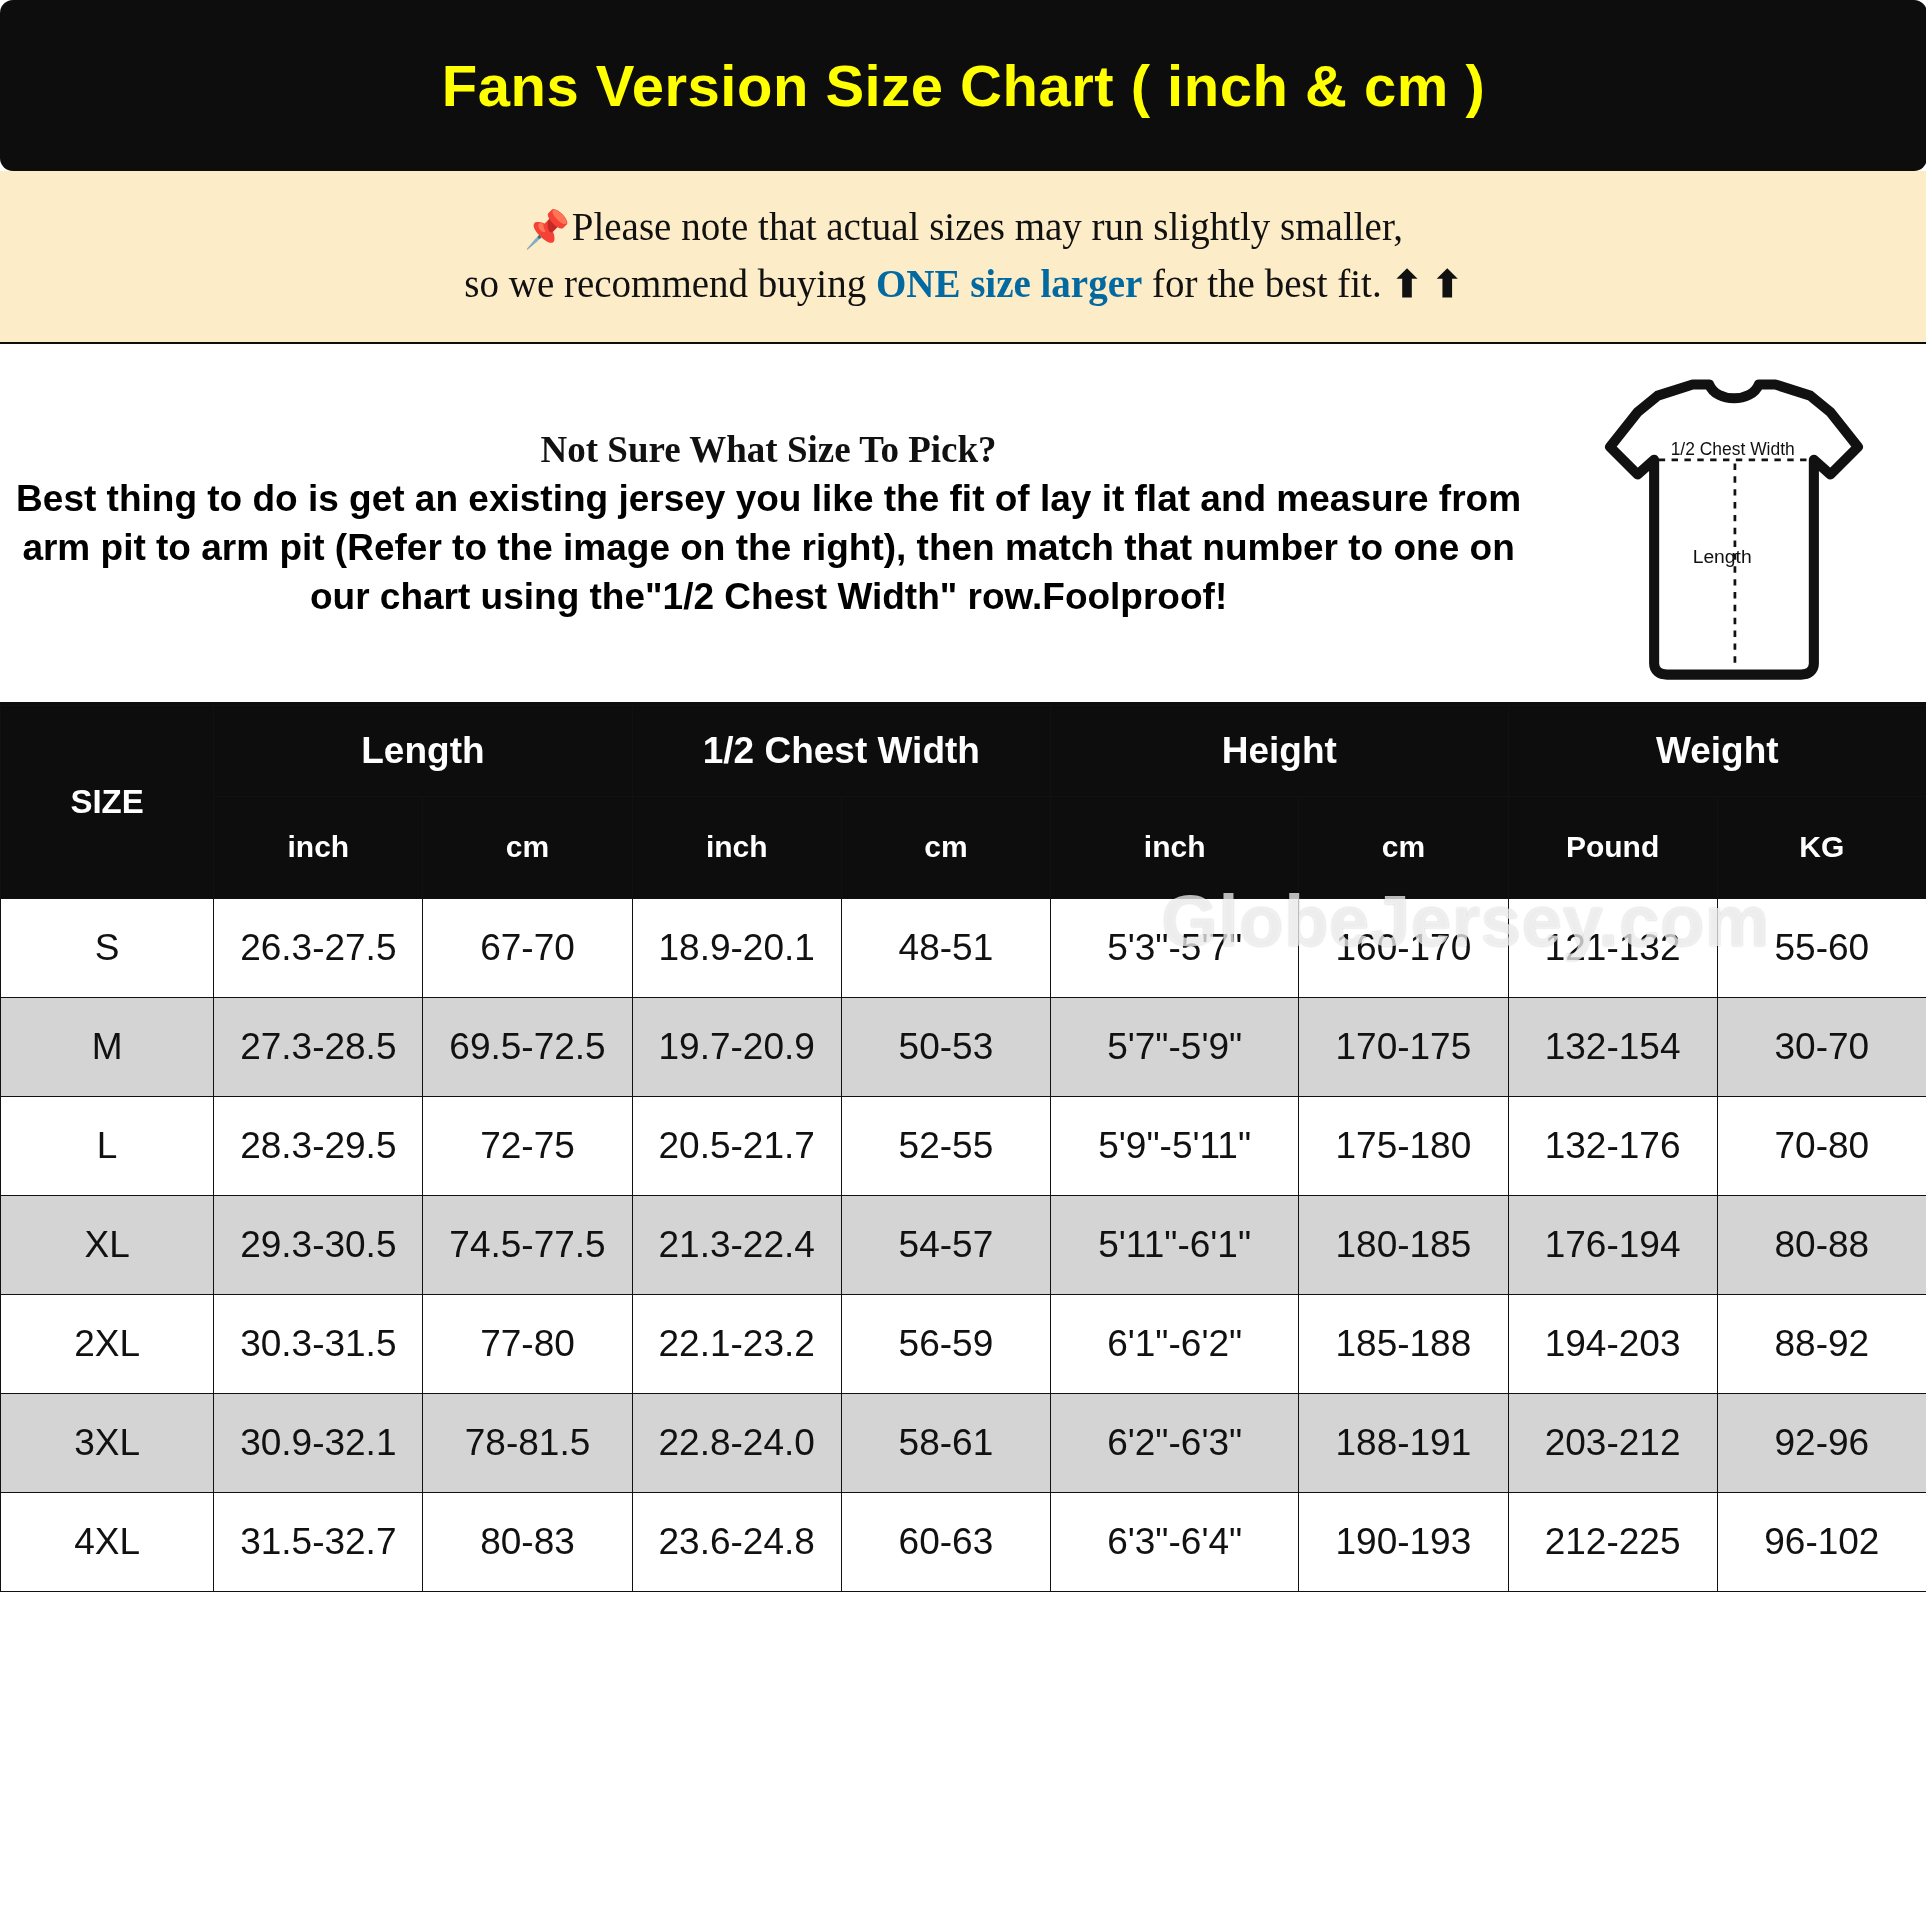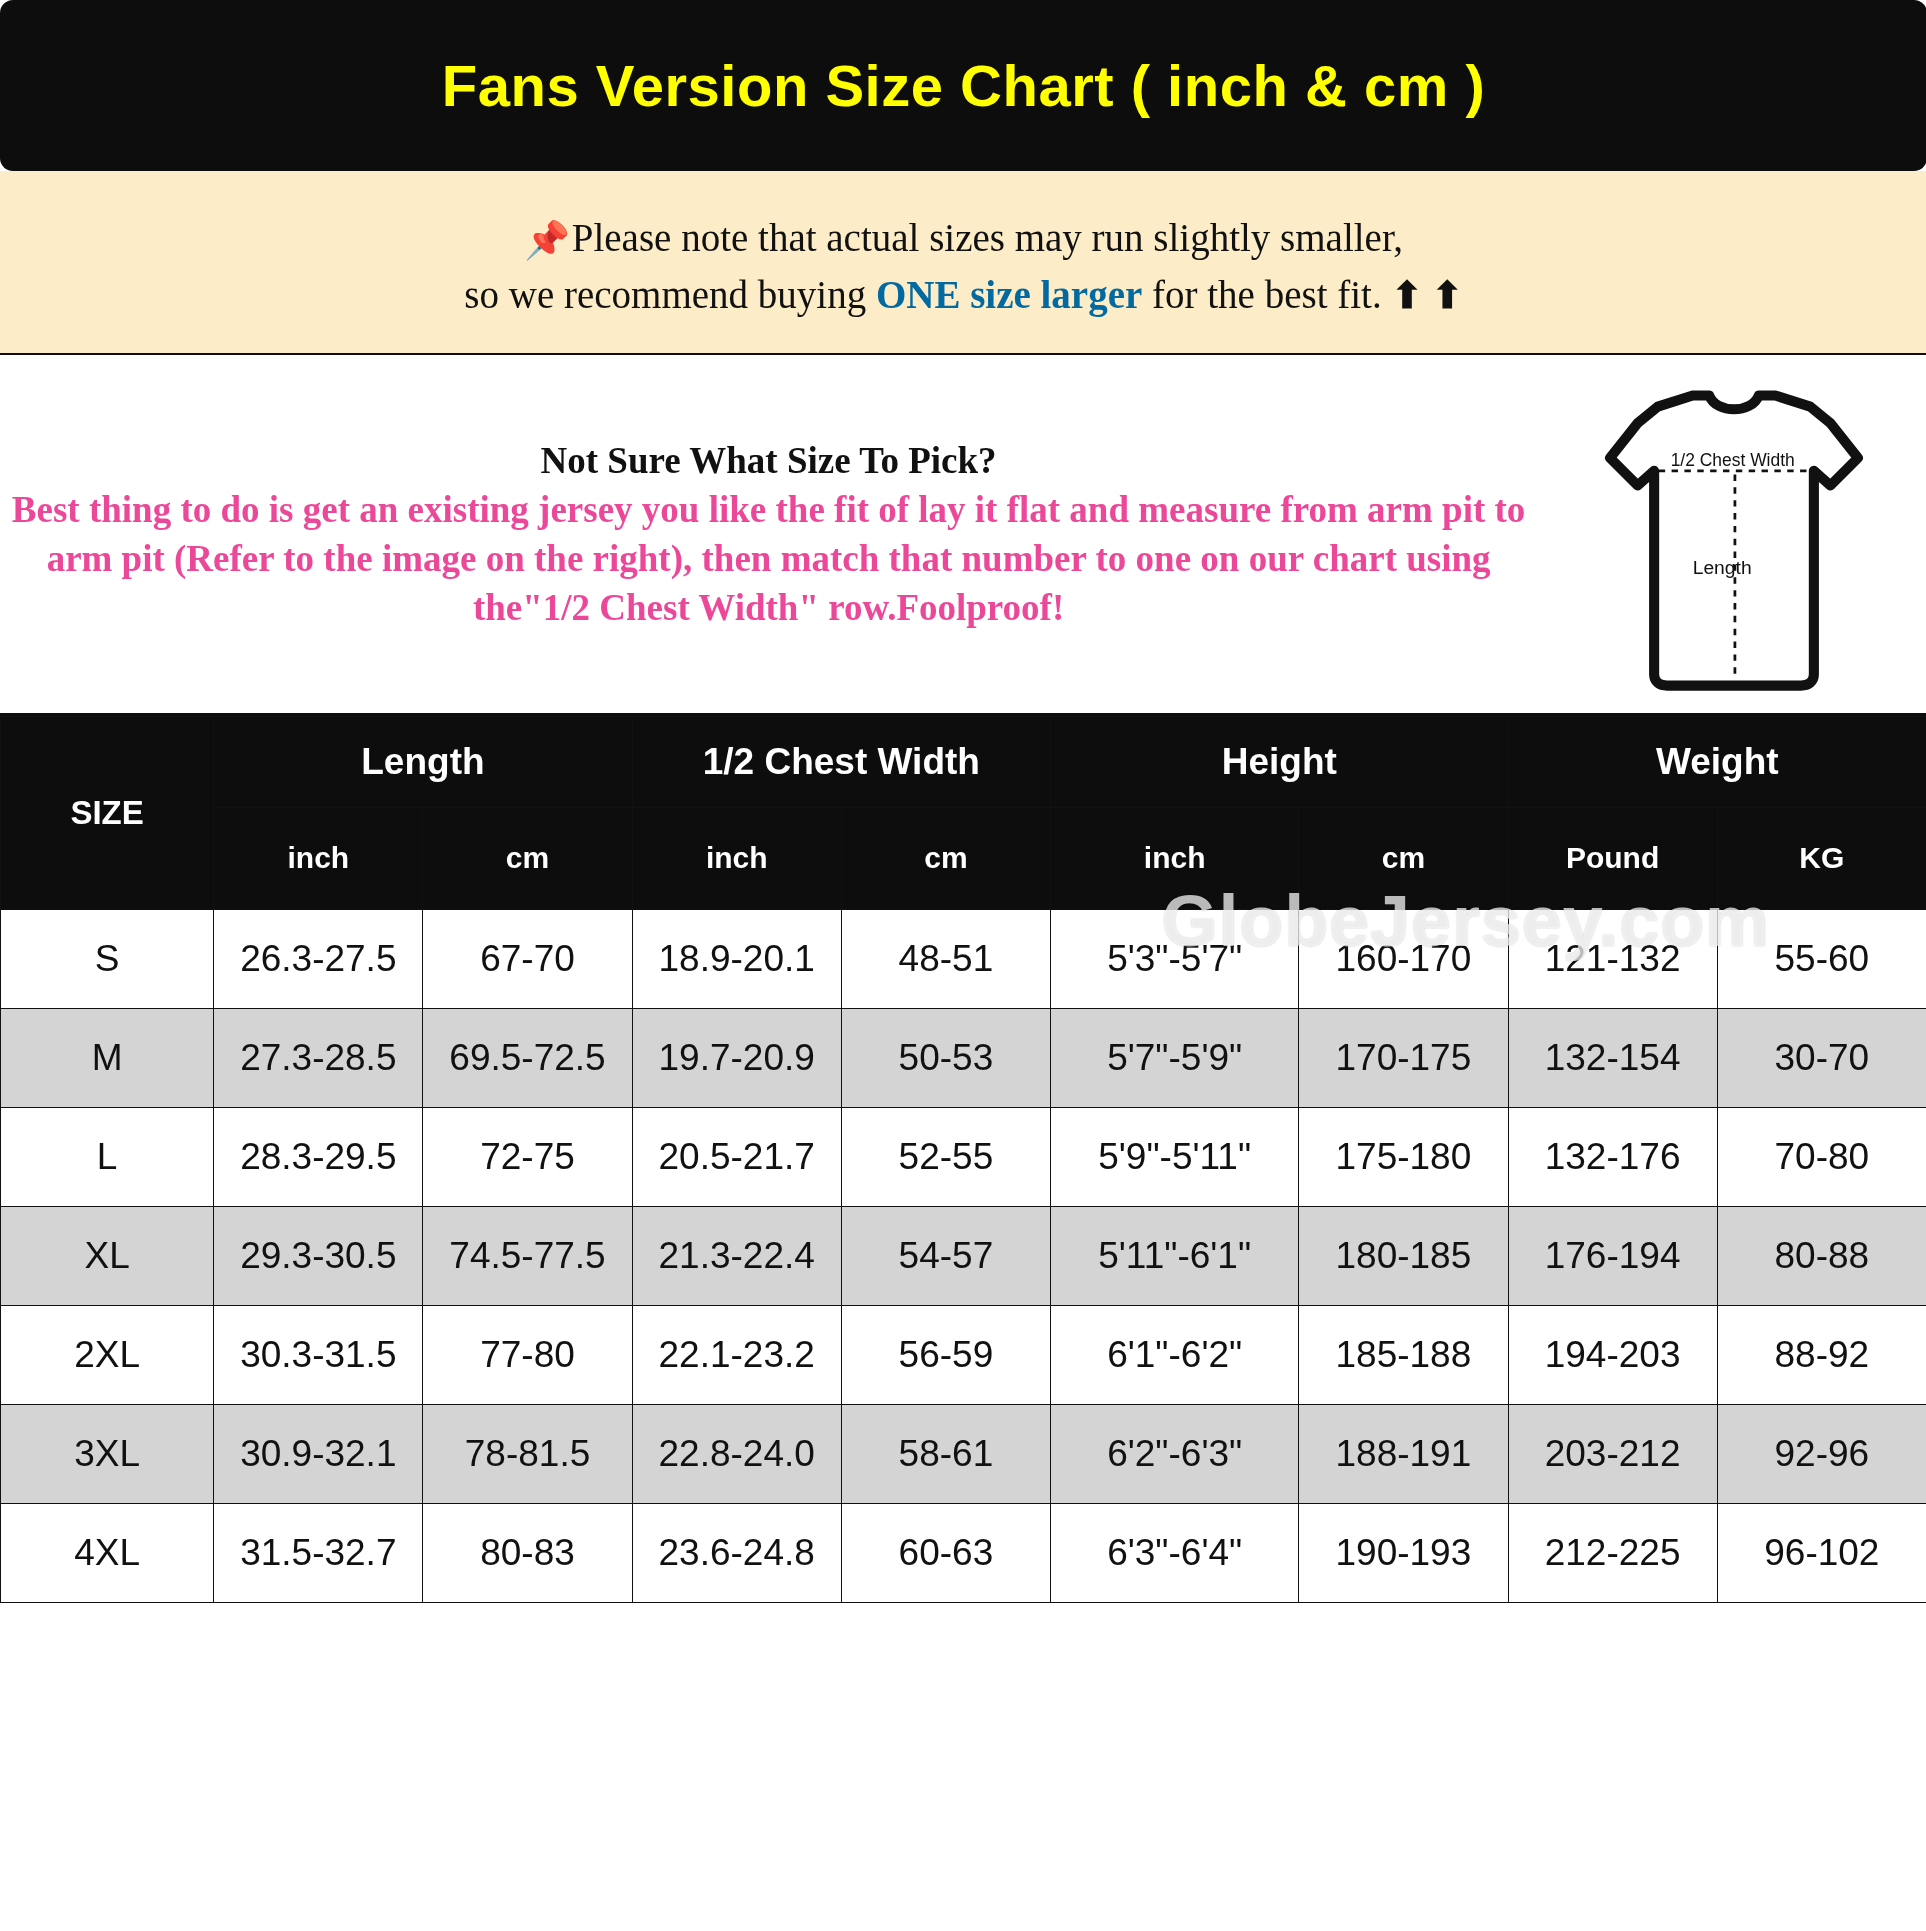--- a/index.html
+++ b/index.html
@@ -35,21 +35,21 @@
     font-size: 58px;
     font-weight: bold;
     letter-spacing: 0.5px;
     font-family: "Liberation Sans", sans-serif;
   }
 
   
   .note-band {
     background: #fdecc8;
     border-bottom: 2.8px solid #0d0d0d;
-    padding: 39px 0 29px 0;
+    padding: 28px 0 29px 0;
     text-align: center;
   }
   .note-line {
     font-size: 39px;
     color: #111111;
     line-height: 1.45;
     font-family: "Liberation Serif", serif;
     font-weight: normal;
   }
   .pin-icon {
@@ -83,23 +83,23 @@
   .advice-text .head {
     font-size: 37px;
     font-weight: bold;
     color: #111;
     font-family: "Liberation Serif", serif;
     margin-bottom: 3.7px;
   }
   .advice-text .body {
     font-size: 37px;
     font-weight: bold;
-    color: #ec4899;
+    color: #000000;
     line-height: 1.32;
-    font-family: Liberation Serif, serif;
+    font-family: Liberation Sans, sans-serif;
   }
   .advice-figure {
     width: 386px;
     flex: 0 0 386px;
     display: flex;
     justify-content: center;
     align-items: flex-start;
     padding-top: 11px;
   }
 

